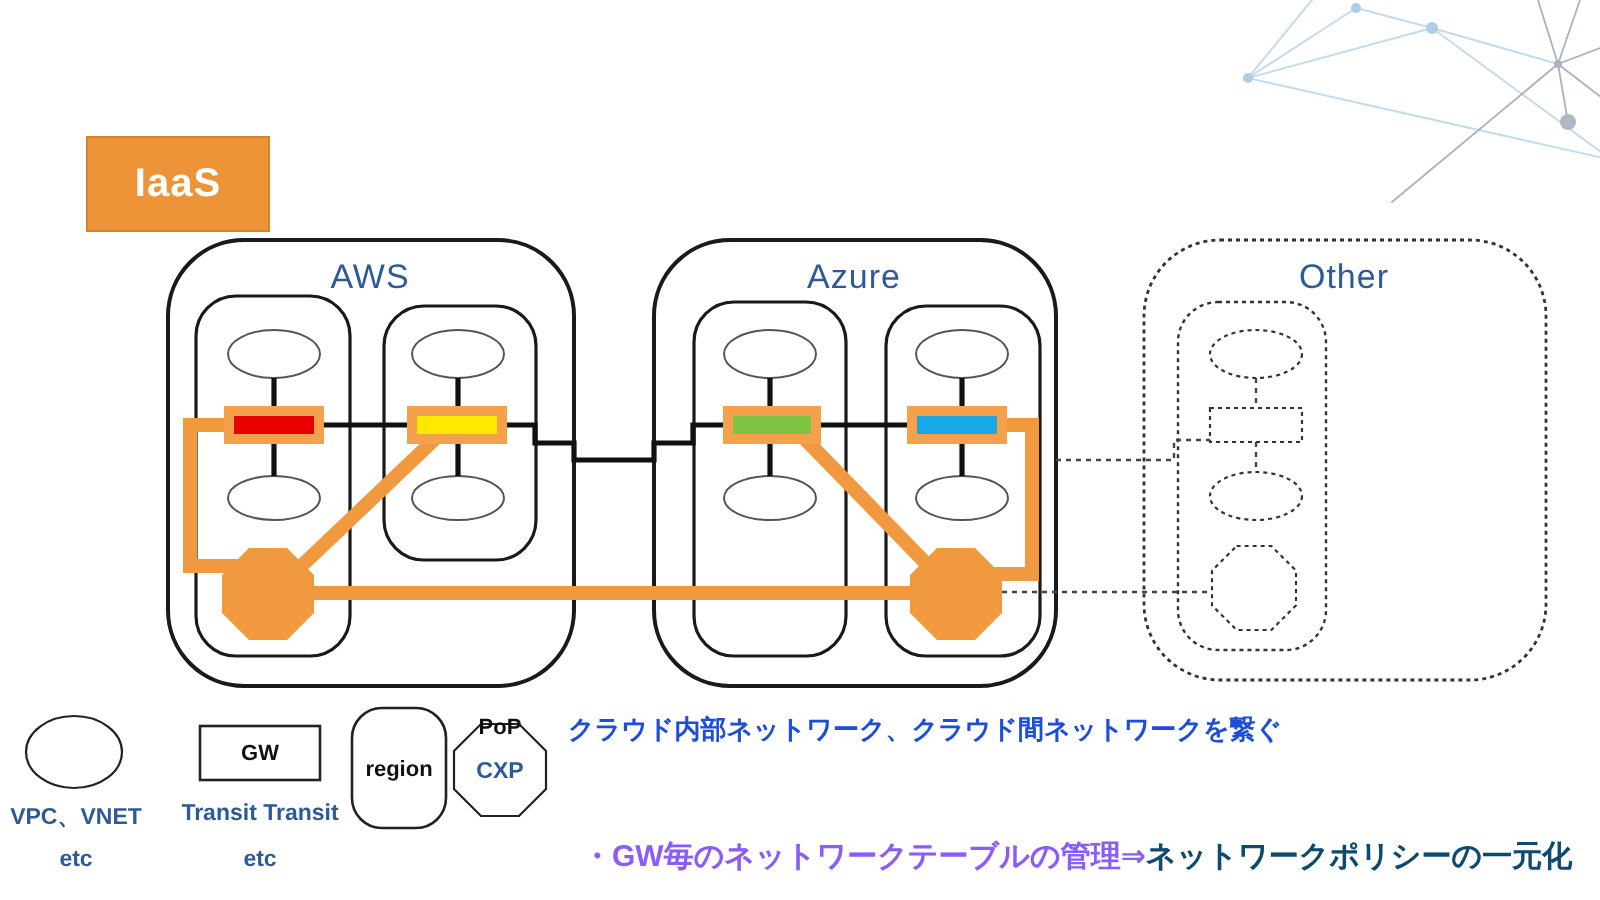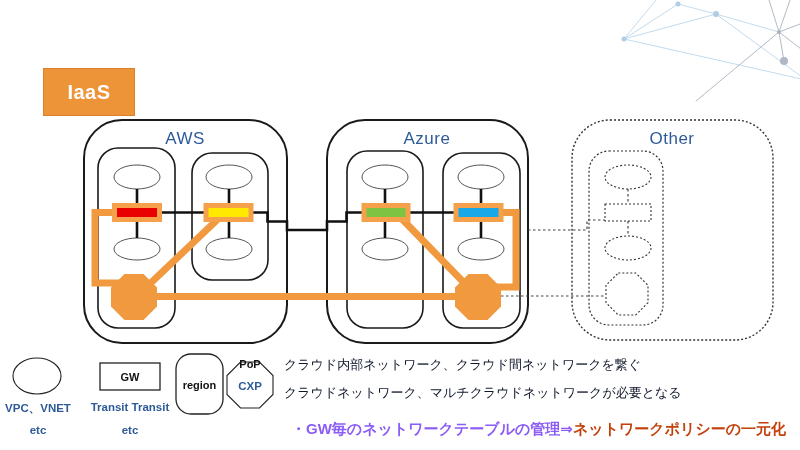--- a/index.html
+++ b/index.html
@@ -31,26 +31,26 @@
   .lbl-gw{left:100px;top:371px;width:60px;}
   .lbl-region{left:176px;top:379px;width:47px;}
   .lbl-pop{left:227px;top:358px;width:46px;}
   .legend-caption{font-size:11.5px;font-weight:bold;color:#2E5B98;text-align:center;}
   .cap-vpc{left:-6px;top:401px;width:88px;}
   .cap-etc1{left:-6px;top:424px;width:88px;}
   .cap-transit{left:72px;top:401px;width:116px;}
   .cap-etc2{left:72px;top:424px;width:116px;}
   .cap-cxp{left:222px;top:380px;width:56px;}
   
-  .red-line{color:#0f172a;font-size:13px;font-weight:normal;line-height:20px;white-space:nowrap;}
+  .red-line{color:#1d4ed8;font-size:13px;font-weight:bold;line-height:20px;white-space:nowrap;}
   .ann1{left:284px;top:355px;}
   .ann2{left:284px;top:383px;}
   .bullet{left:291px;top:419px;font-size:15px;font-weight:bold;line-height:20px;white-space:nowrap;}
   .bullet .blk{color:#8b5cf6;}
-  .bullet .red{color:#c2410c;}
+  .bullet .red{color:#0c4a6e;}
 </style>
 </head>
 <body>
 
 <div class="canvas">
 
   <svg width="800" height="450" viewBox="0 0 800 450">
 
     <g fill="none" stroke-linecap="round">
       <g stroke="#C2DCEF" stroke-width="1">
@@ -161,18 +161,17 @@
   <div class="abs shape-label lbl-region">region</div>
   <div class="abs shape-label lbl-pop">PoP</div>
 
   <div class="abs legend-caption cap-vpc">VPC、VNET</div>
   <div class="abs legend-caption cap-etc1">etc</div>
   <div class="abs legend-caption cap-transit">Transit Transit</div>
   <div class="abs legend-caption cap-etc2">etc</div>
   <div class="abs legend-caption cap-cxp">CXP</div>
 
   <div class="abs red-line ann1">クラウド内部ネットワーク、クラウド間ネットワークを繋ぐ</div>
-  <div class="abs red-line ann2">クラウドネットワーク、マルチクラウドネットワークが必要となる</div>
   <div class="abs bullet">
     <span class="blk">・GW毎のネットワークテーブルの管理</span><span class="blk">⇒</span><span class="red">ネットワークポリシーの一元化</span>
   </div>
 
 </div>
 
 </body></html>

